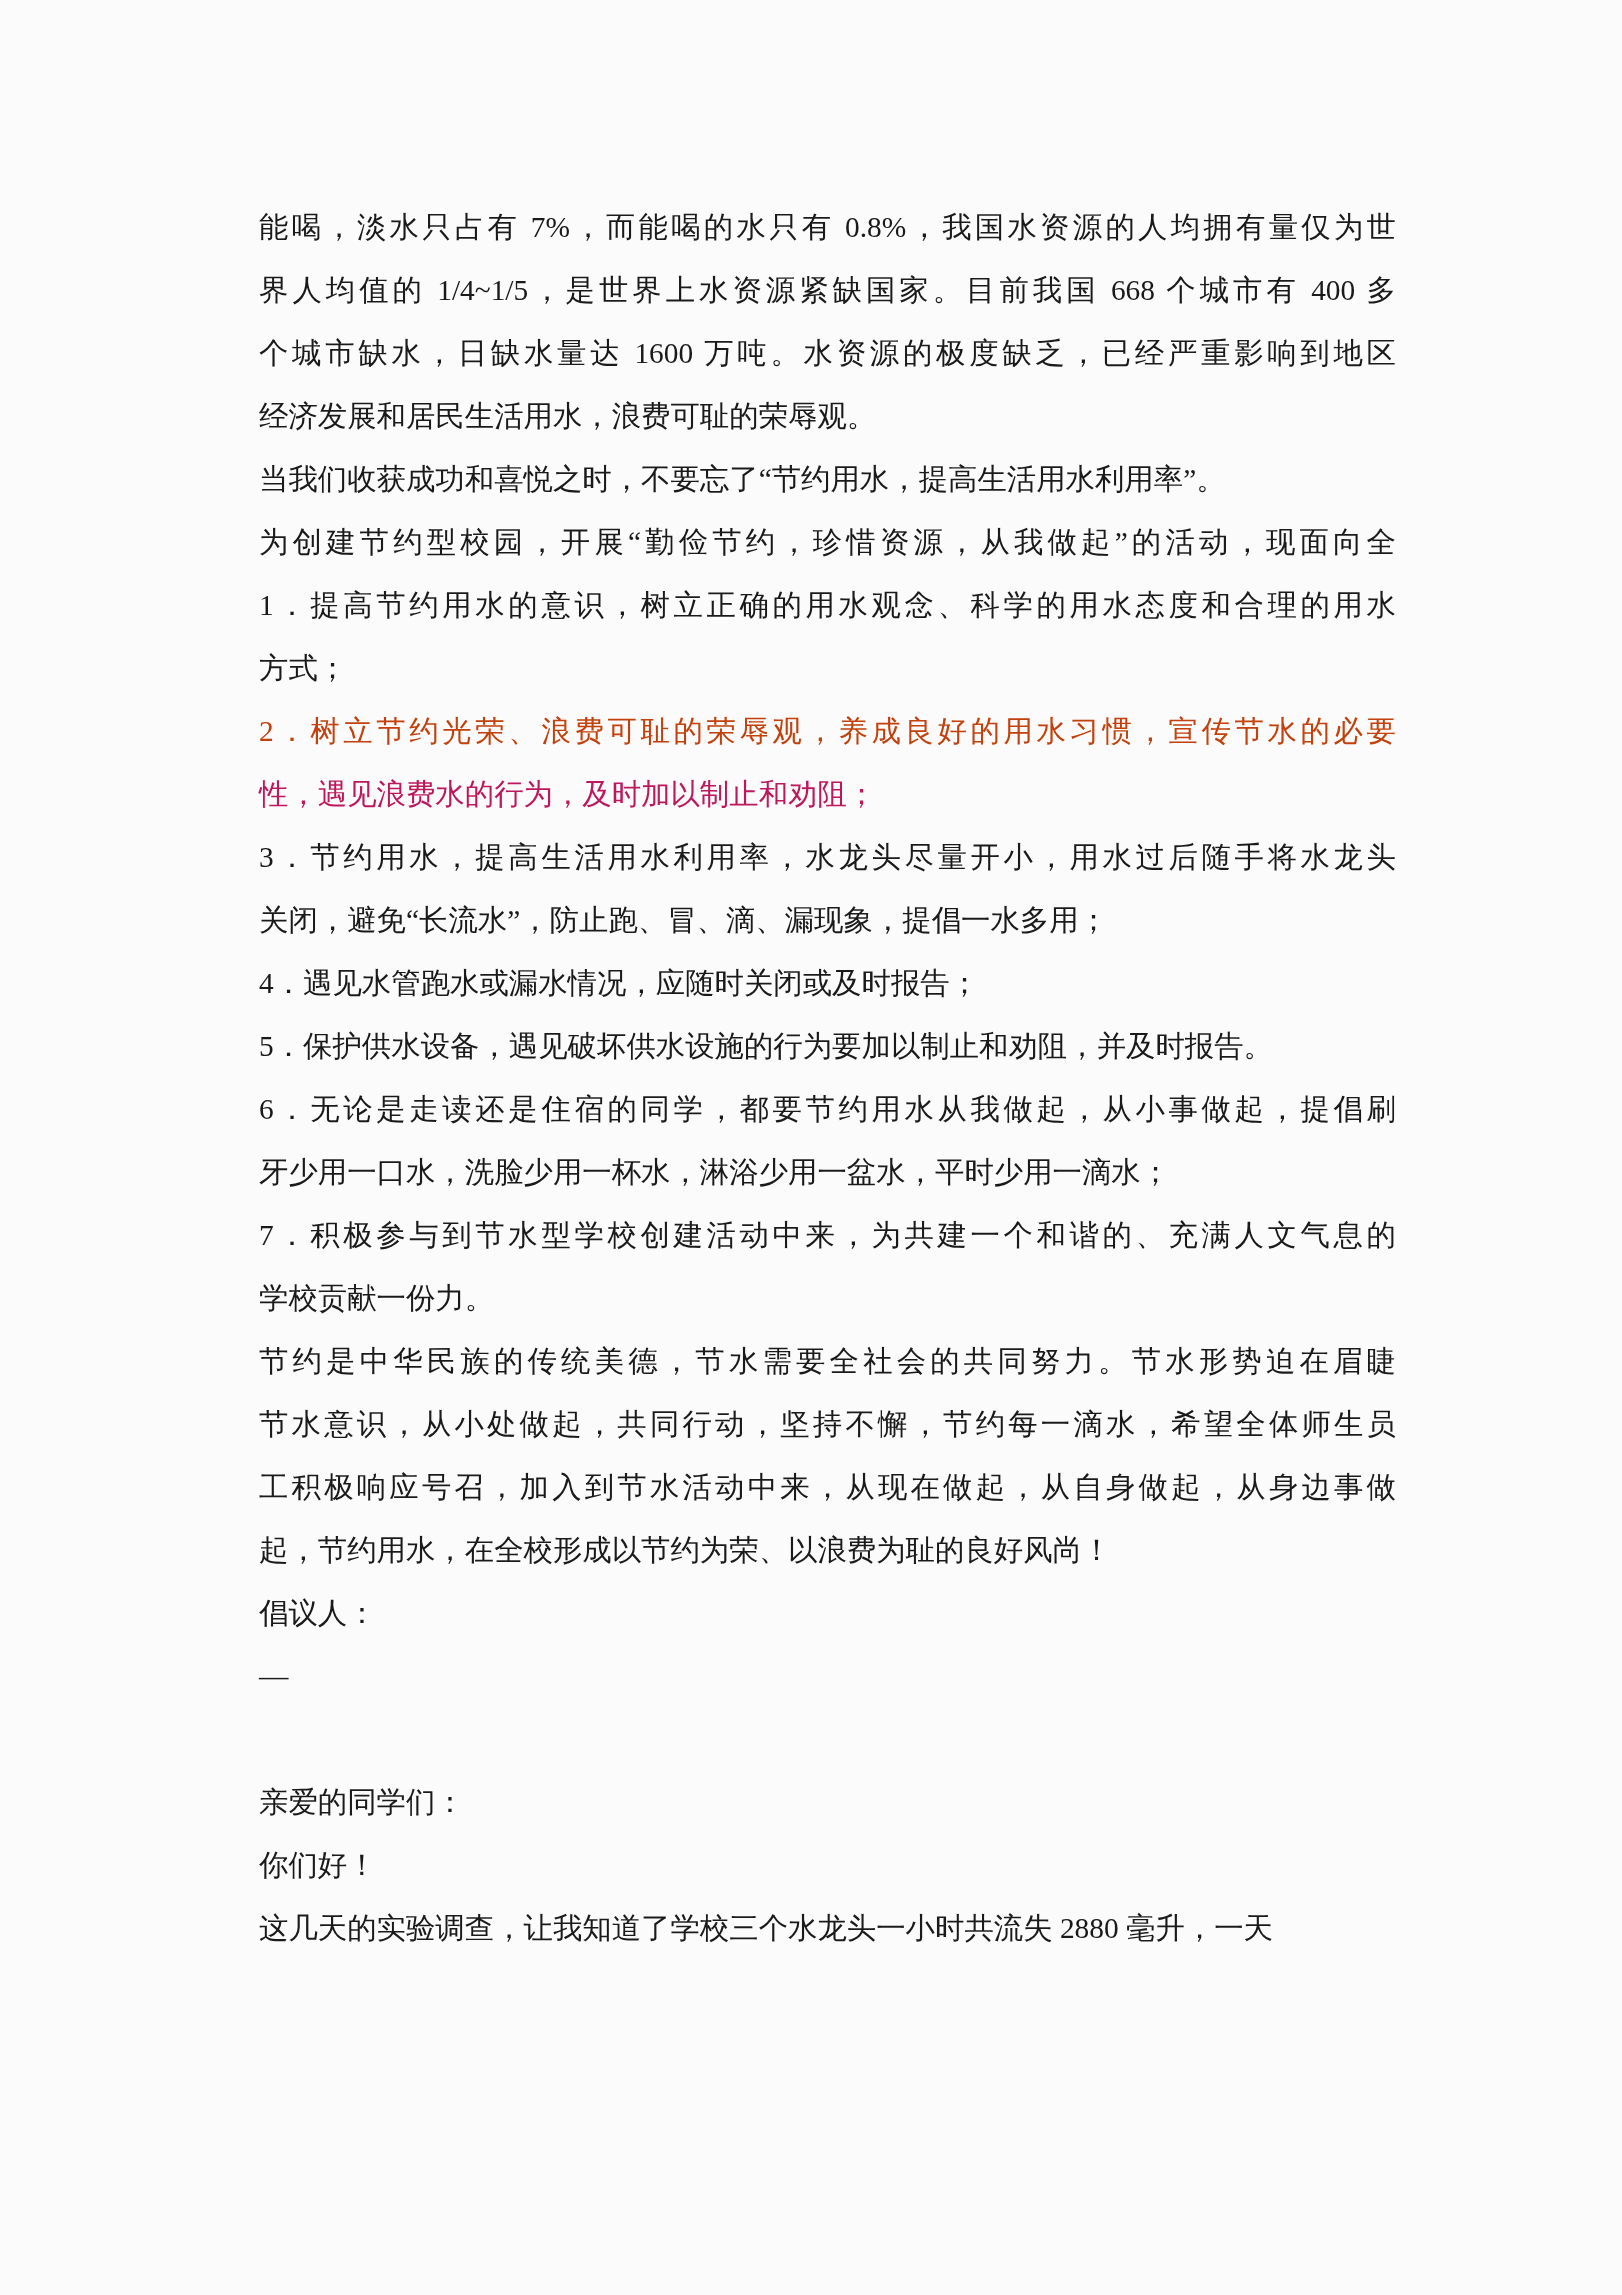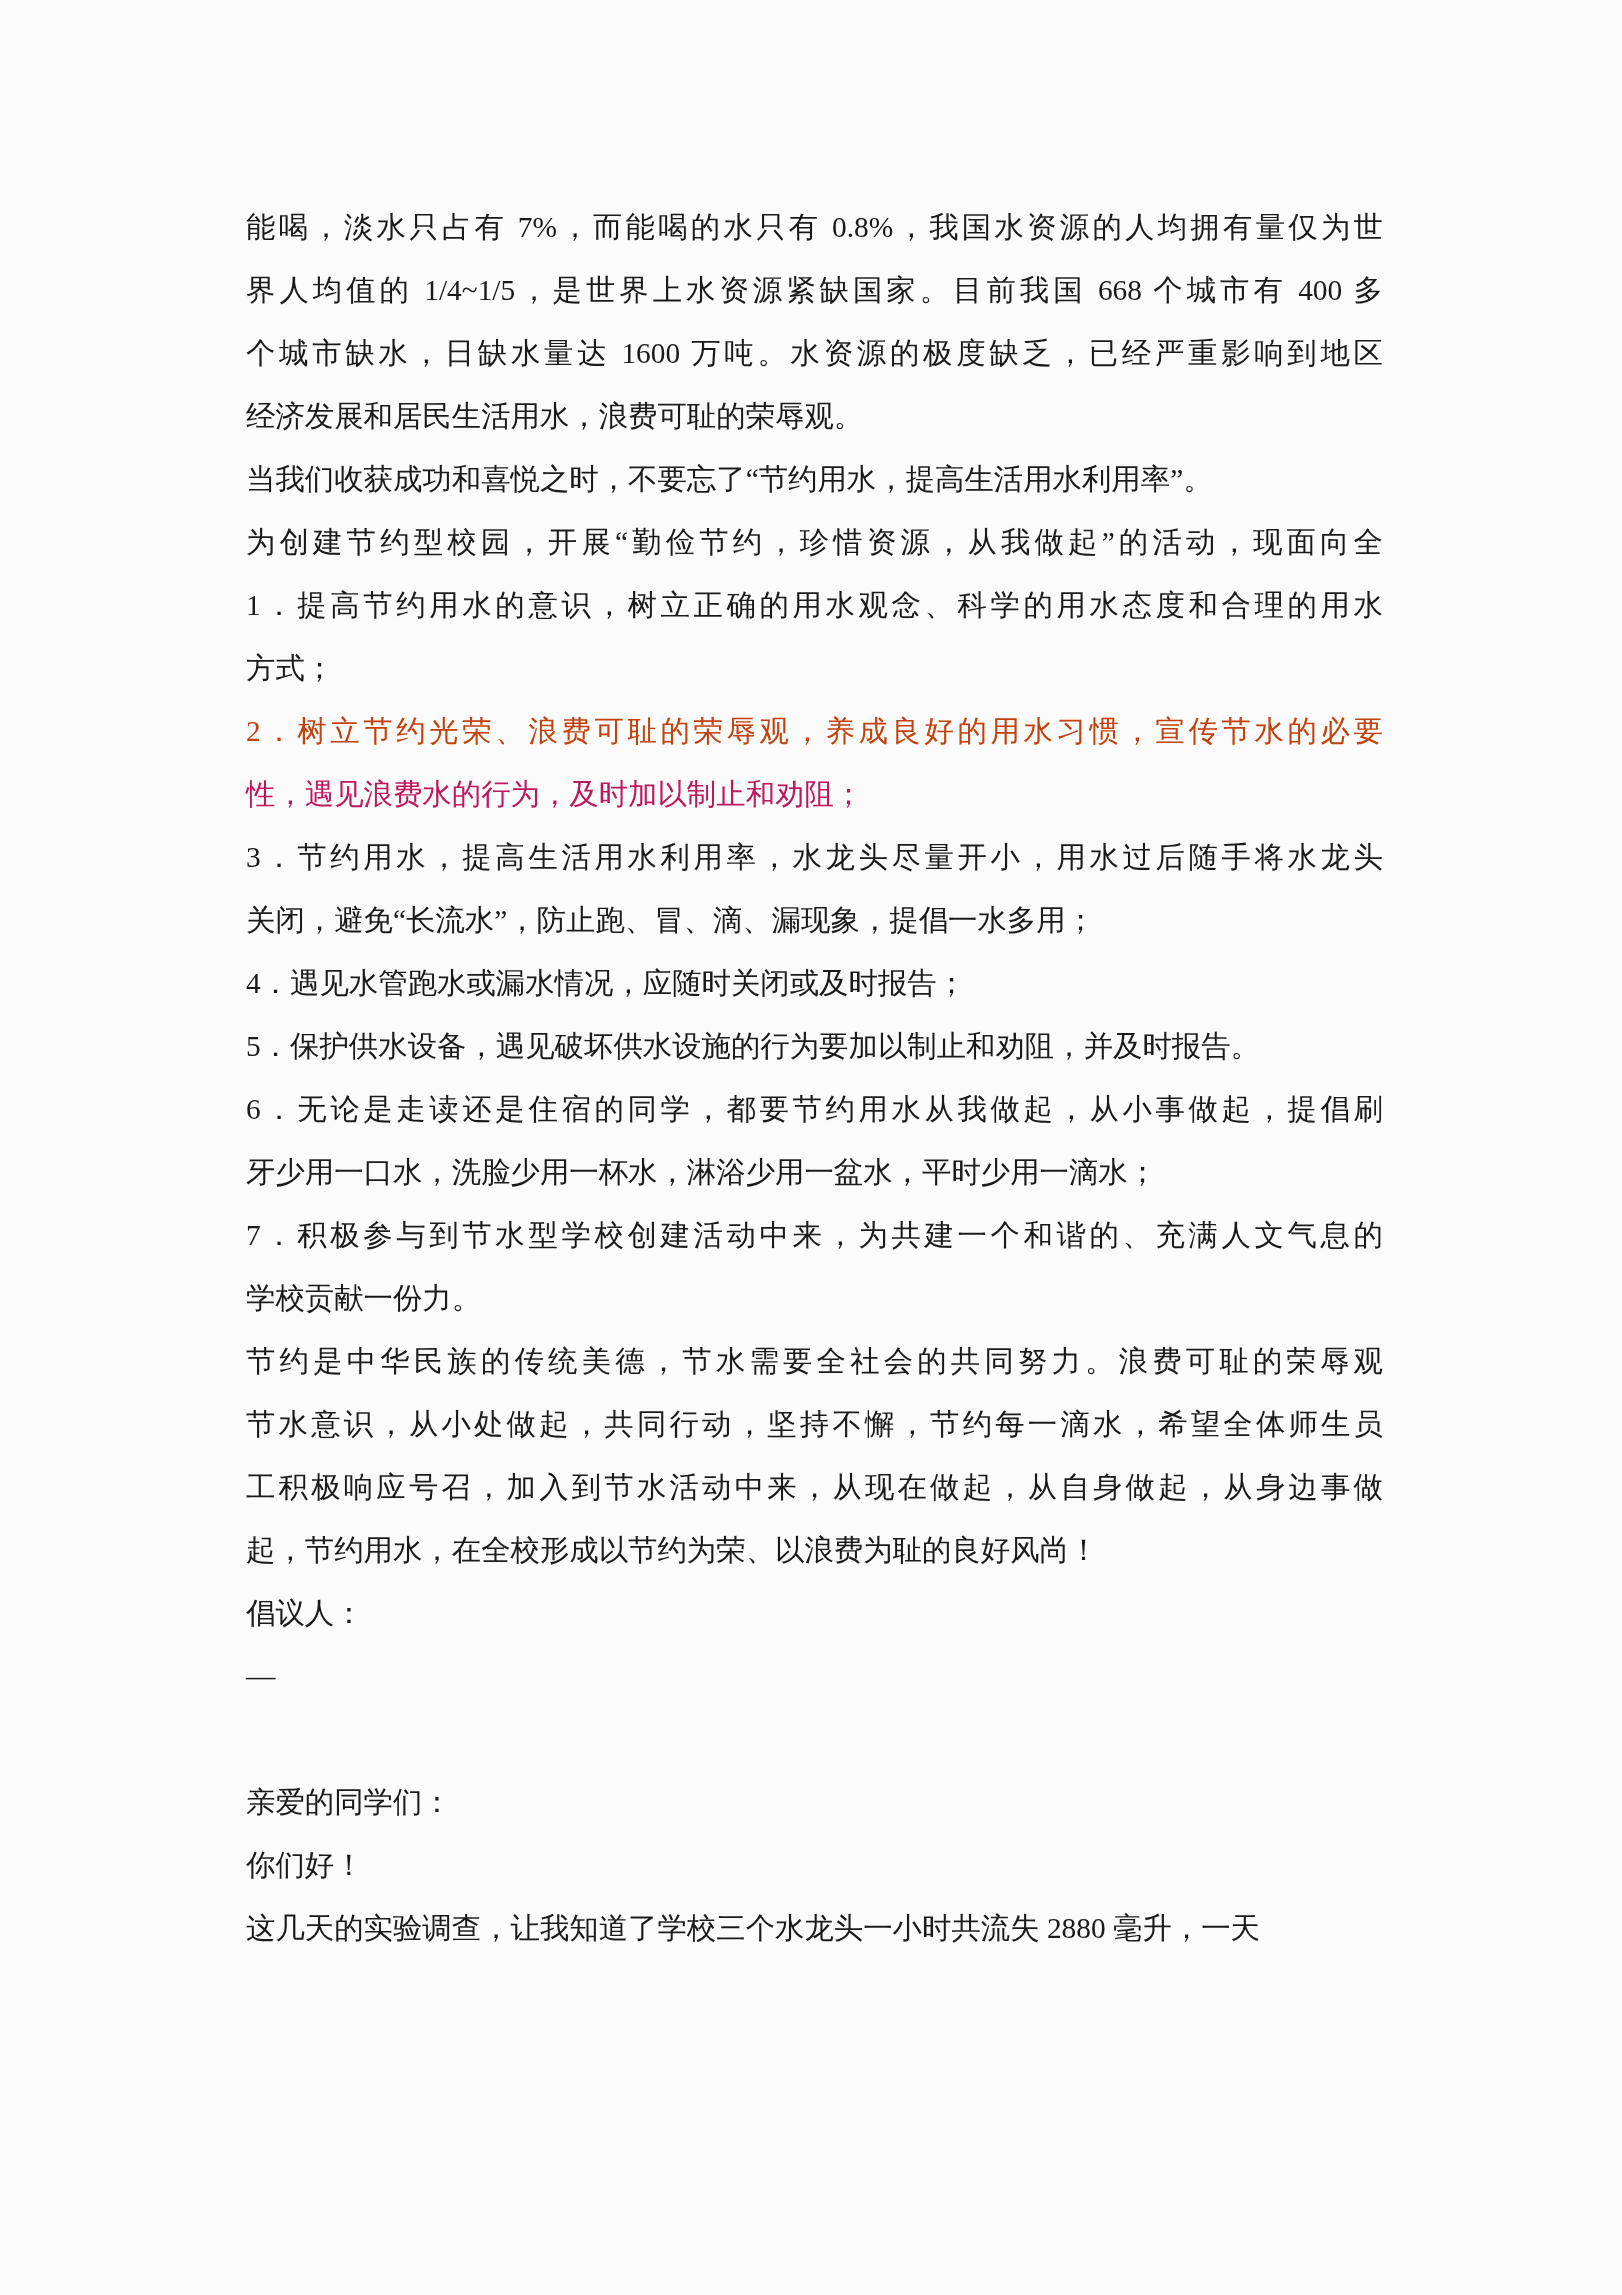--- a/index.html
+++ b/index.html
@@ -13,21 +13,21 @@
     font-family: "Liberation Serif", "DejaVu Serif", serif;
     position: relative;
     overflow: hidden;
   }
   .page {
     position: absolute;
     inset: 0;
   }
   .text-block {
     position: absolute;
-    left: 246px;
+    left: 259px;
     top: 196px;
     width: 1137px;
   }
   .line {
     height: 63px;
     line-height: 63px;
     font-size: 29.4px;
     color: #1a1a1a;
     white-space: nowrap;
     overflow: visible;
@@ -58,21 +58,21 @@
       <div class="line fill" style="color: #c2410c;">2．树立节约光荣、浪费可耻的荣辱观，养成良好的用水习惯，宣传节水的必要</div>
       <div class="line" style="color: #be185d;">性，遇见浪费水的行为，及时加以制止和劝阻；</div>
       <div class="line fill" style="color: rgb(26, 26, 26);">3．节约用水，提高生活用水利用率，水龙头尽量开小，用水过后随手将水龙头</div>
       <div class="line" style="color: rgb(26, 26, 26);">关闭，避免“长流水”，防止跑、冒、滴、漏现象，提倡一水多用；</div>
       <div class="line" style="color: rgb(26, 26, 26);">4．遇见水管跑水或漏水情况，应随时关闭或及时报告；</div>
       <div class="line" style="color: rgb(26, 26, 26);">5．保护供水设备，遇见破坏供水设施的行为要加以制止和劝阻，并及时报告。</div>
       <div class="line fill" style="color: rgb(26, 26, 26);">6．无论是走读还是住宿的同学，都要节约用水从我做起，从小事做起，提倡刷</div>
       <div class="line" style="color: rgb(26, 26, 26);">牙少用一口水，洗脸少用一杯水，淋浴少用一盆水，平时少用一滴水；</div>
       <div class="line fill" style="color: rgb(26, 26, 26);">7．积极参与到节水型学校创建活动中来，为共建一个和谐的、充满人文气息的</div>
       <div class="line" style="color: rgb(26, 26, 26);">学校贡献一份力。</div>
-      <div class="line fill" style="color: rgb(26, 26, 26);">节约是中华民族的传统美德，节水需要全社会的共同努力。浪费可耻的荣辱观</div>
+      <div class="line fill" style="color: rgb(26, 26, 26);">节约是中华民族的传统美德，节水需要全社会的共同努力。节水形势迫在眉睫</div>
       <div class="line fill" style="color: rgb(26, 26, 26);">节水意识，从小处做起，共同行动，坚持不懈，节约每一滴水，希望全体师生员</div>
       <div class="line fill" style="color: rgb(26, 26, 26);">工积极响应号召，加入到节水活动中来，从现在做起，从自身做起，从身边事做</div>
       <div class="line" style="color: rgb(26, 26, 26);">起，节约用水，在全校形成以节约为荣、以浪费为耻的良好风尚！</div>
       <div class="line" style="color: rgb(26, 26, 26);">倡议人：</div>
       <div class="line" style="color: rgb(26, 26, 26);">—</div>
       <div class="line blank" style="color: rgb(26, 26, 26);"></div>
       <div class="line" style="color: rgb(26, 26, 26);">亲爱的同学们：</div>
       <div class="line" style="color: rgb(26, 26, 26);">你们好！</div>
       <div class="line" style="color: rgb(26, 26, 26);">这几天的实验调查，让我知道了学校三个水龙头一小时共流失 2880 毫升，一天</div>
     </div>

